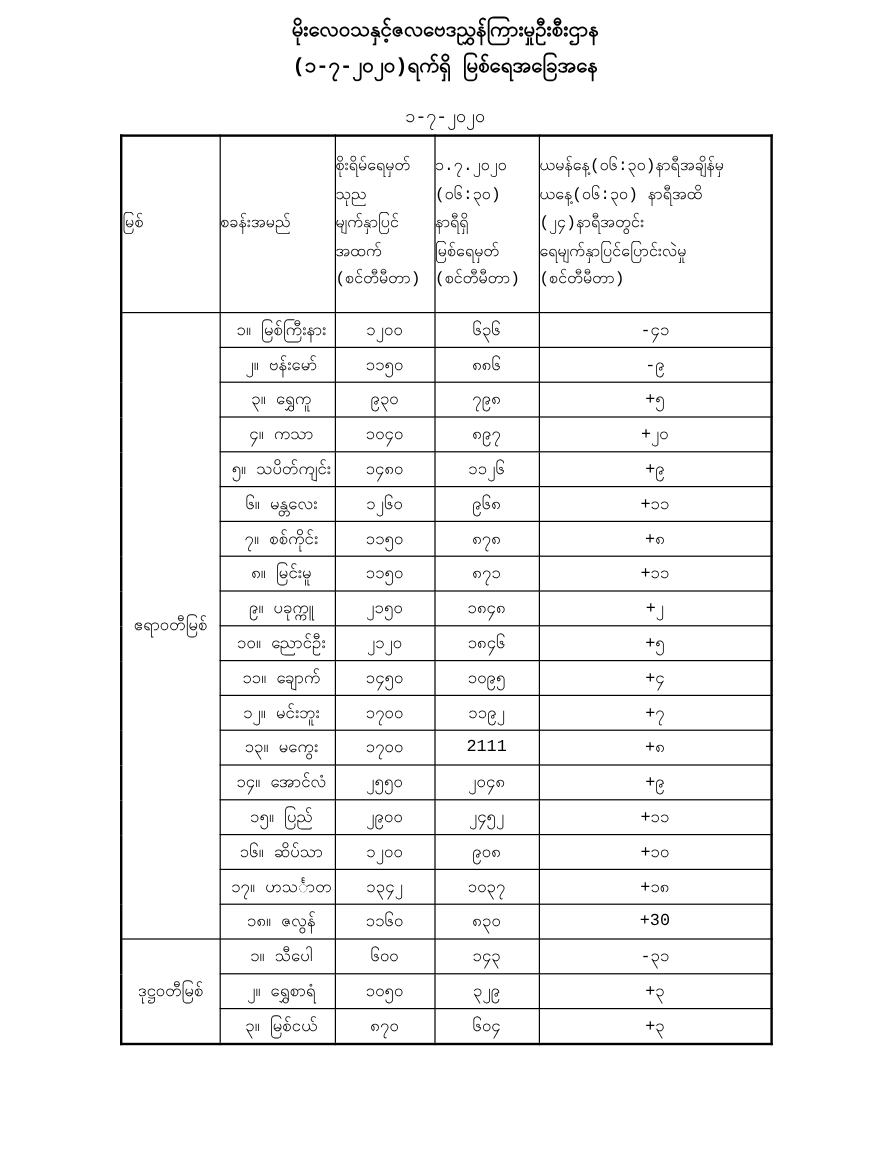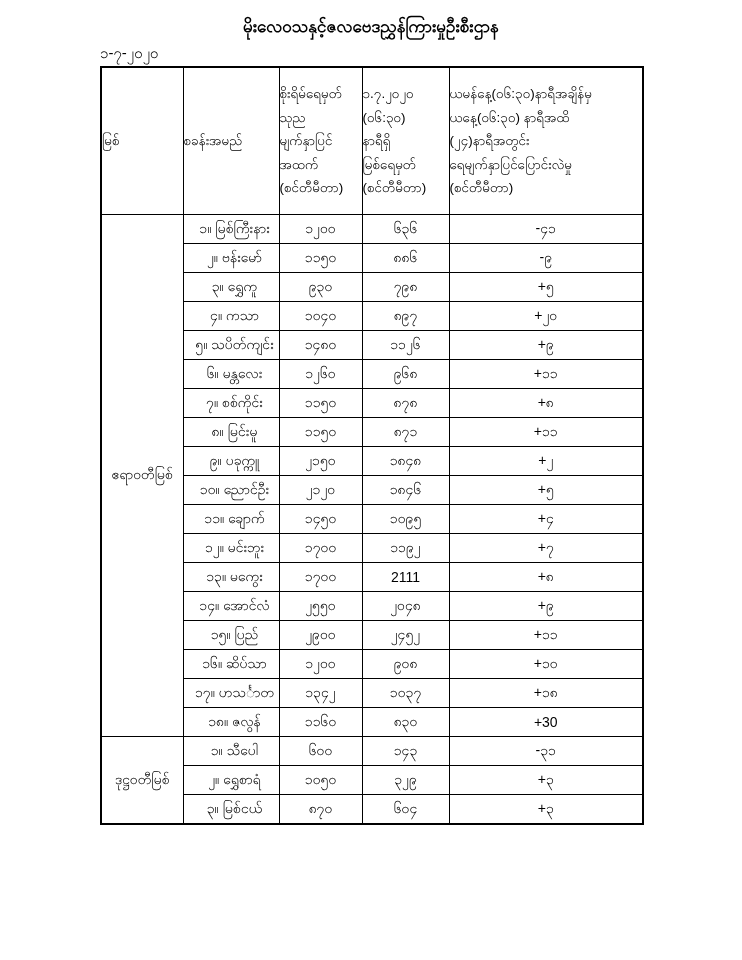--- a/index.html
+++ b/index.html
@@ -8,35 +8,36 @@
     background: #ffffff;
     font-family: "Liberation Sans", "DejaVu Sans", sans-serif;
     color: #000000;
   }
   .page {
     position: relative;
     width: 742px;
     height: 960px;
     background: #ffffff;
     overflow: hidden;
+    font-family: Liberation Mono, monospace;
   }
   .title-block {
     padding-top: 12px;
     text-align: center;
   }
   .title-line {
     font-size: 17px;
     font-weight: bold;
     line-height: 30px;
     white-space: nowrap;
   }
   .date-line {
     width: 542px;
-    margin: 0 0 2px 100px;
-    text-align: left;
+    margin: 16px 0 2px 100px;
+    text-align: center;
     font-size: 15px;
     line-height: 22px;
   }
   table.river-table {
     border-collapse: collapse;
     table-layout: fixed;
     margin: 0 0 0 100px;
     width: 542px;
     border: 2px solid #000;
   }
@@ -71,20 +72,21 @@
     font-size: 14px;
   }
 </style>
 </head>
 <body>
 
 <div class="page">
 
   <div class="title-block">
     <div class="title-line">မိုးလေဝသနှင့်ဇလဗေဒညွှန်ကြားမှုဦးစီးဌာန</div>
+    <div class="title-line">(၁-၇-၂၀၂၀)ရက်ရှိ မြစ်ရေအခြေအနေ</div>
   </div>
 
   <div class="date-line">၁-၇-၂၀၂၀</div>
 
   <table class="river-table">
     <colgroup>
       <col style="width:82px">
       <col style="width:96px">
       <col style="width:83px">
       <col style="width:87px">

